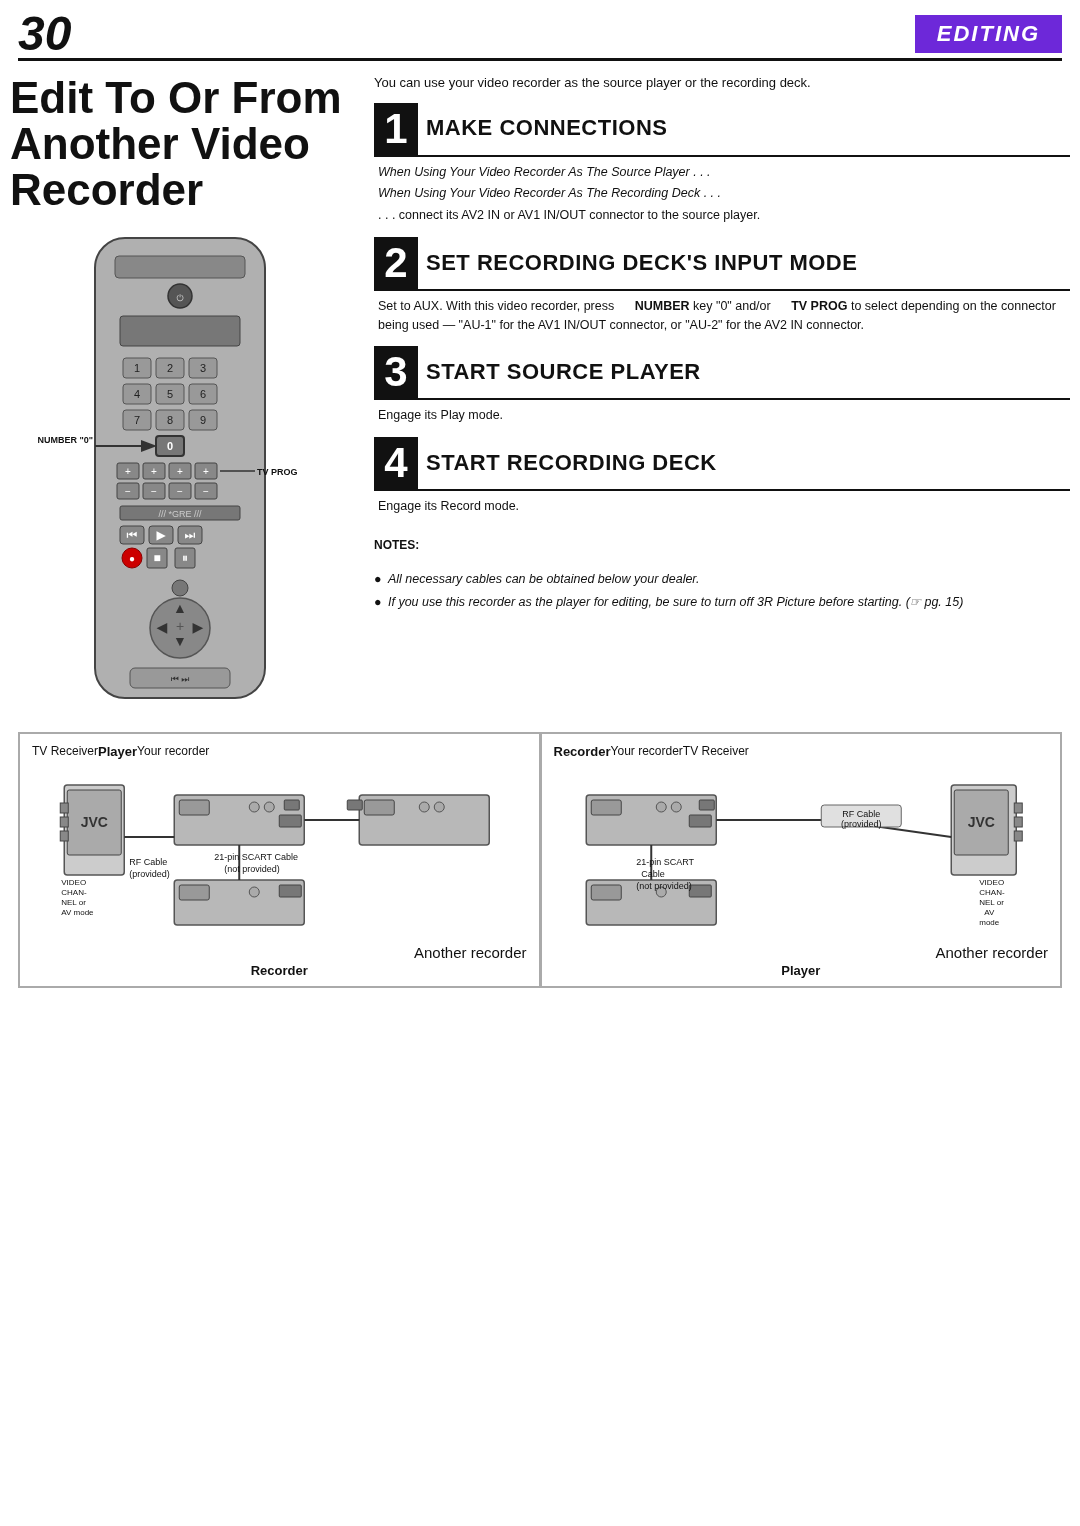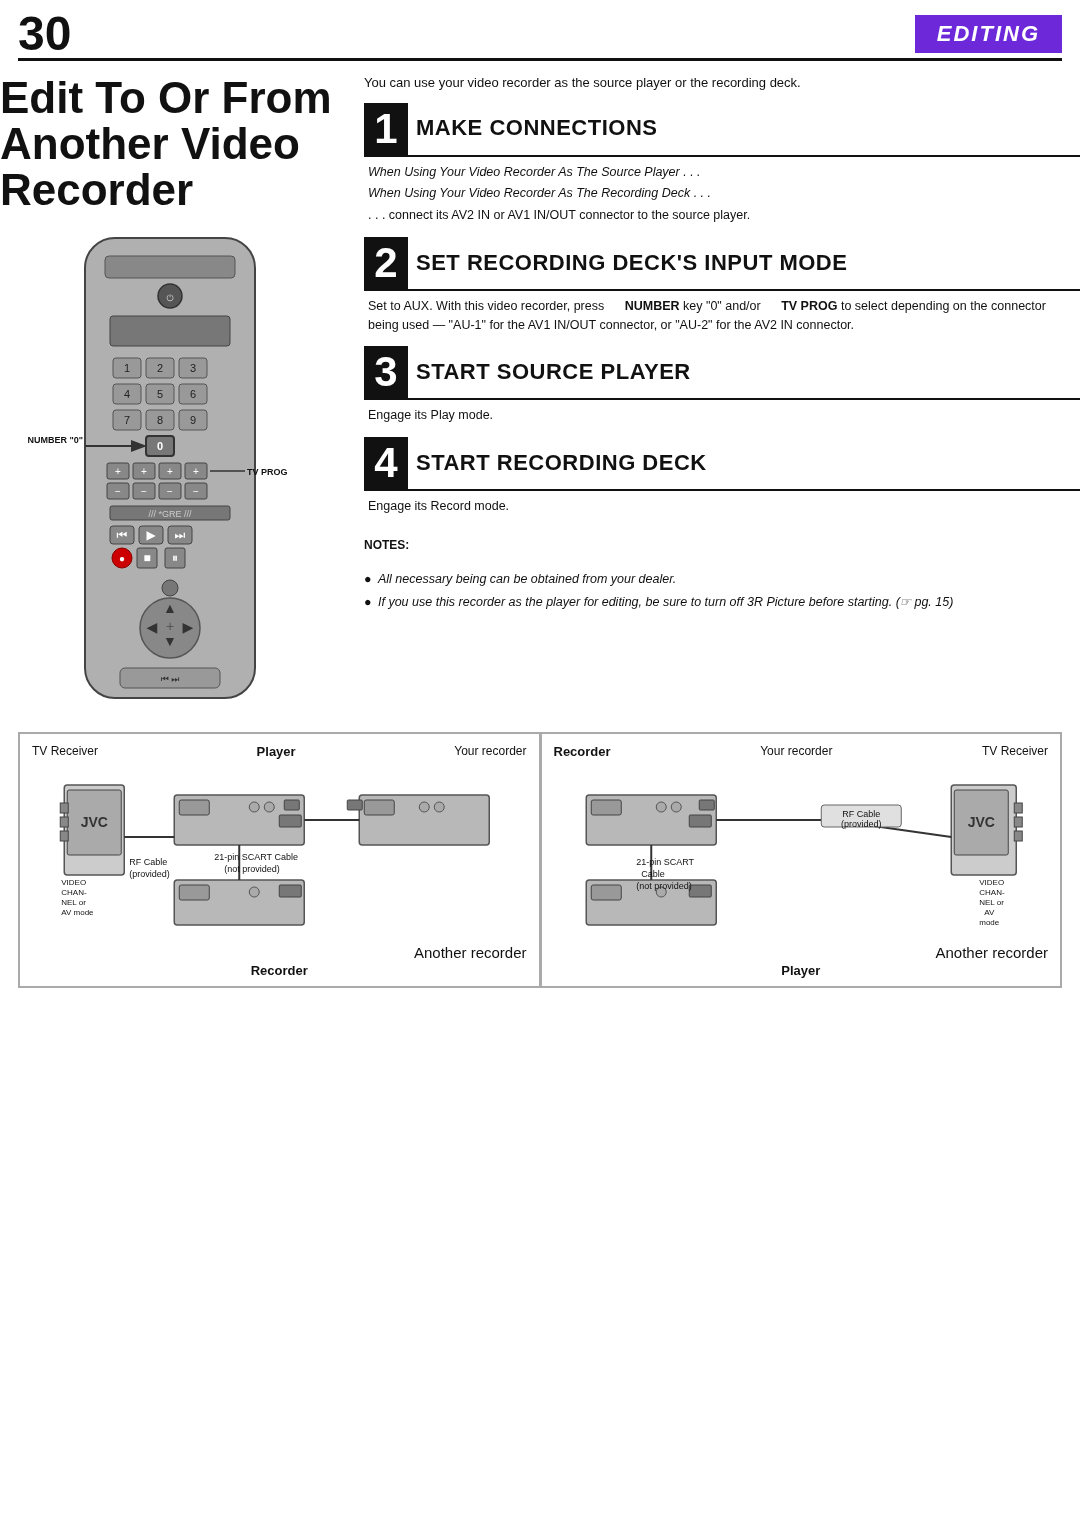--- a/index.html
+++ b/index.html
@@ -18,36 +18,37 @@
       display: flex;
       justify-content: space-between;
       align-items: center;
       padding: 10px 18px 0 18px;
     }
     .page-number {
       font-size: 48px;
       font-weight: 900;
       color: #111;
       line-height: 1;
+      font-style: italic;
     }
     .editing-badge {
       background: #6d28d9;
       color: #fff;
       font-size: 22px;
       font-weight: 900;
       font-style: italic;
       padding: 6px 22px 6px 22px;
       letter-spacing: 2px;
       text-transform: uppercase;
     }
 
     
     .main-content {
       display: flex;
-      padding: 0 0;
+      padding: 0 10px;
       gap: 24px;
       margin-top: 0;
     }
 
     
     .left-col {
       width: 340px;
       flex-shrink: 0;
     }
     .main-title {
@@ -175,21 +176,20 @@
       border: 1px solid #aaa;
       padding: 10px 12px 8px 12px;
       position: relative;
       min-height: 240px;
     }
     .diagram-half + .diagram-half {
       border-left: 2px solid #aaa;
     }
     .diagram-label-row {
       display: flex;
-      justify-content: space-between;
       font-size: 12px;
       margin-bottom: 6px;
     }
     .diagram-label-bold {
       font-weight: bold;
       font-size: 13px;
     }
     .diagram-bottom-label {
       text-align: right;
       font-weight: normal;
@@ -363,21 +363,21 @@
         <div class="step-title">START RECORDING DECK</div>
       </div>
       <div class="step-body">
         <p>Engage its Record mode.</p>
       </div>
     </div>
 
     <div class="notes-section">
       <div class="notes-title">NOTES:</div>
       <ul class="notes-list">
-        <li>All necessary being can be obtained from your dealer.</li>
+        <li>All necessary cables can be obtained below your dealer.</li>
         <li>If you use this recorder as the player for editing, be sure to turn off 3R Picture before starting. (☞ pg. 15)</li>
       </ul>
     </div>
   </div>
 </div>
 
 <div class="diagram-section">
 
   <div class="diagram-half">
     <div class="diagram-label-row">

